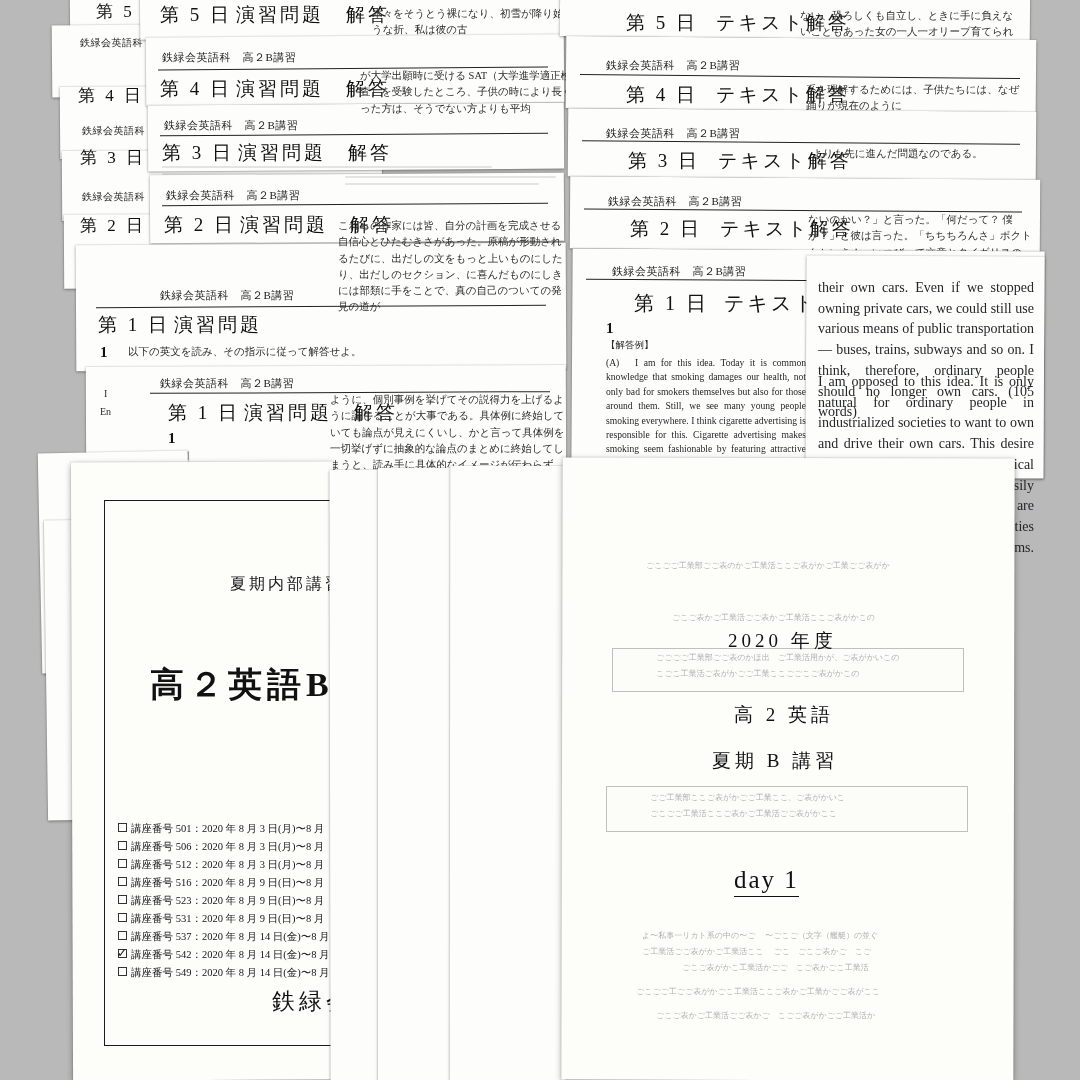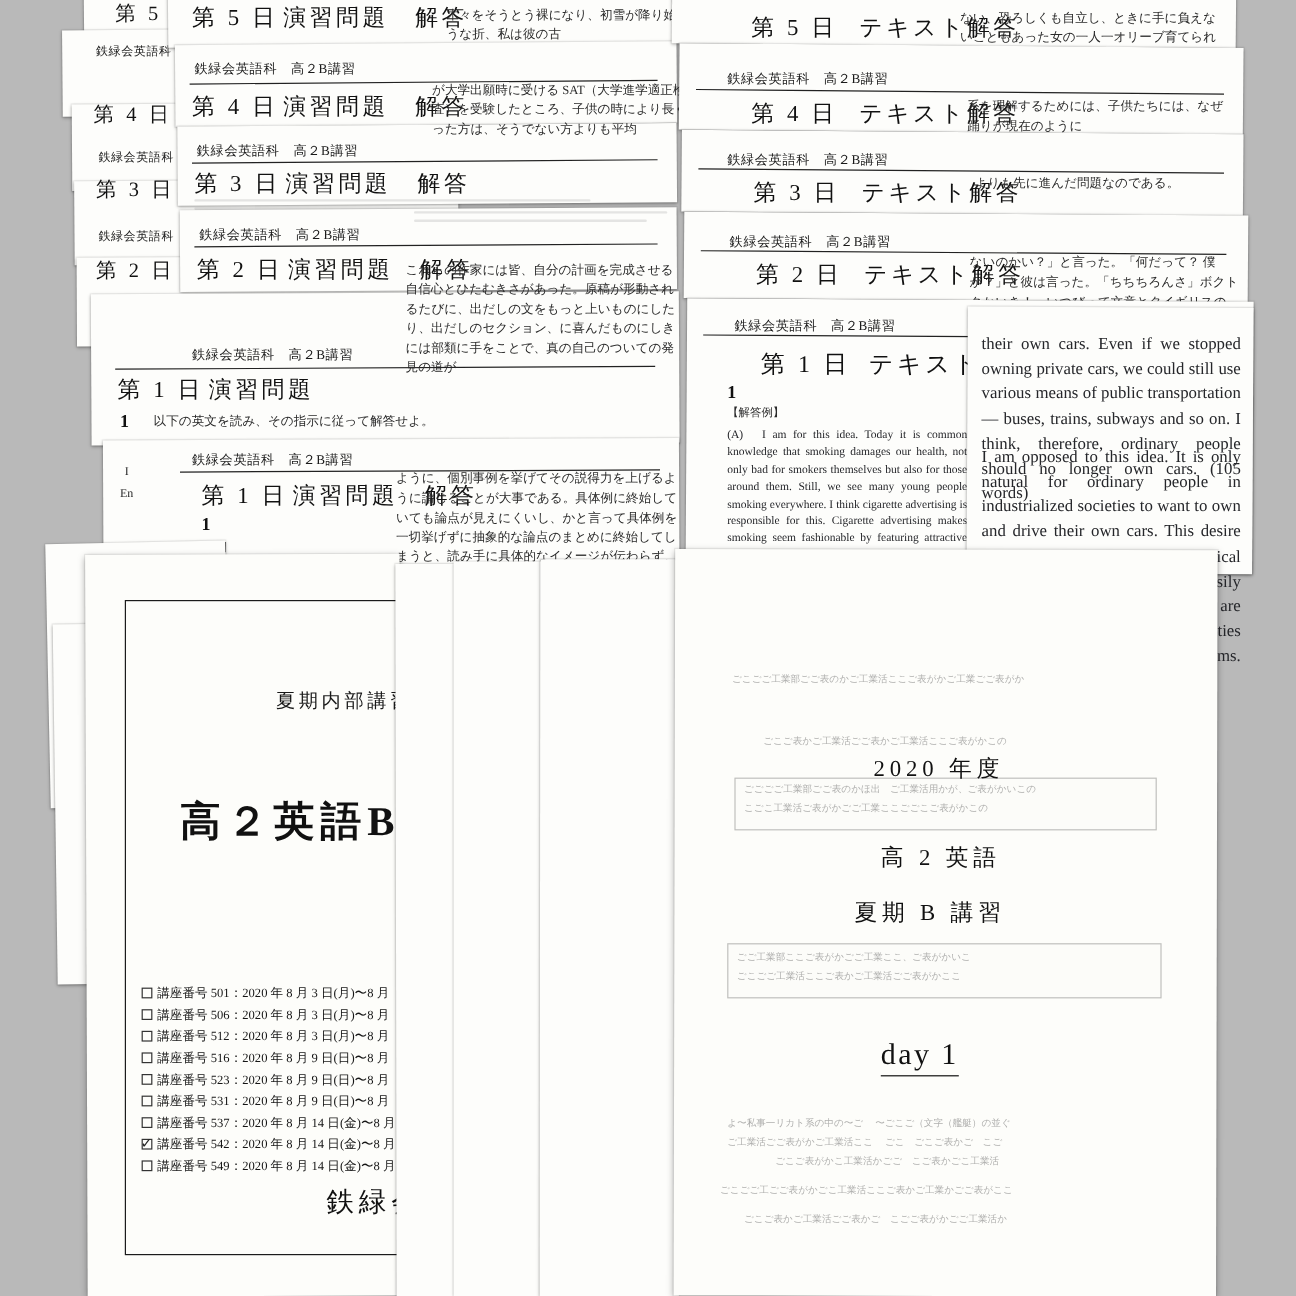--- a/index.html
+++ b/index.html
@@ -95,21 +95,21 @@
   }
   .rcover-day{
     position:absolute;font-size:25px;letter-spacing:2px;color:#111;white-space:nowrap;
     border-bottom:1.5px solid #111;padding-bottom:2px;
   }
   
   .ghost{
     position:absolute;border:1px solid rgba(120,120,120,.45);
     background:rgba(250,250,245,.2);
   }
-  .ghosttext{position:absolute;font-size:8px;color:rgba(110,110,110,.55);line-height:1.6;white-space:nowrap;}
+  .ghosttext{position:absolute;font-size:8px;color:rgba(110,110,110,.55);line-height:1.6;white-space:nowrap;margin-left:36px;}
 
   
   #watermark{
     position:absolute;left:0;right:0;top:470px;text-align:center;
     font-family:"DejaVu Sans", sans-serif;
     font-weight:bold;
     font-size:96px;
     letter-spacing:4px;
     color:#f4605c;
     text-shadow:0 0 2px rgba(255,255,255,.25);

